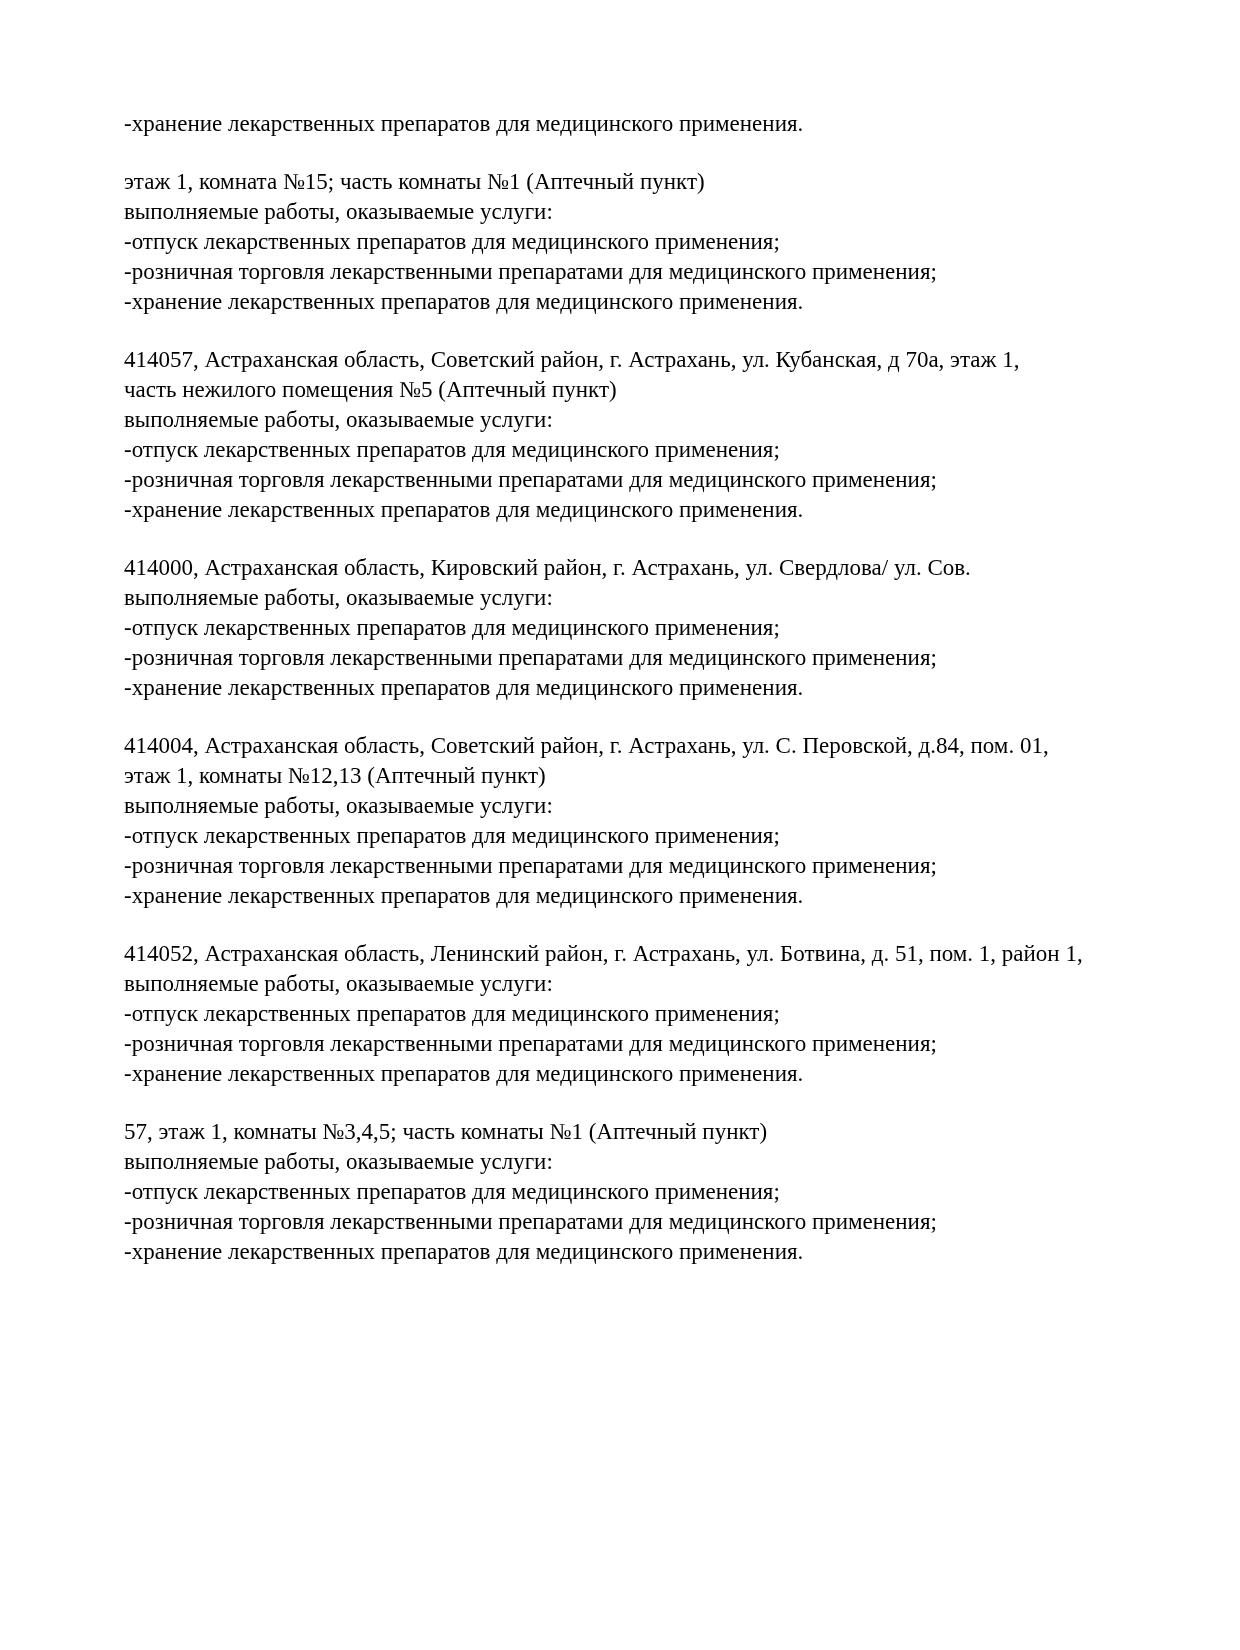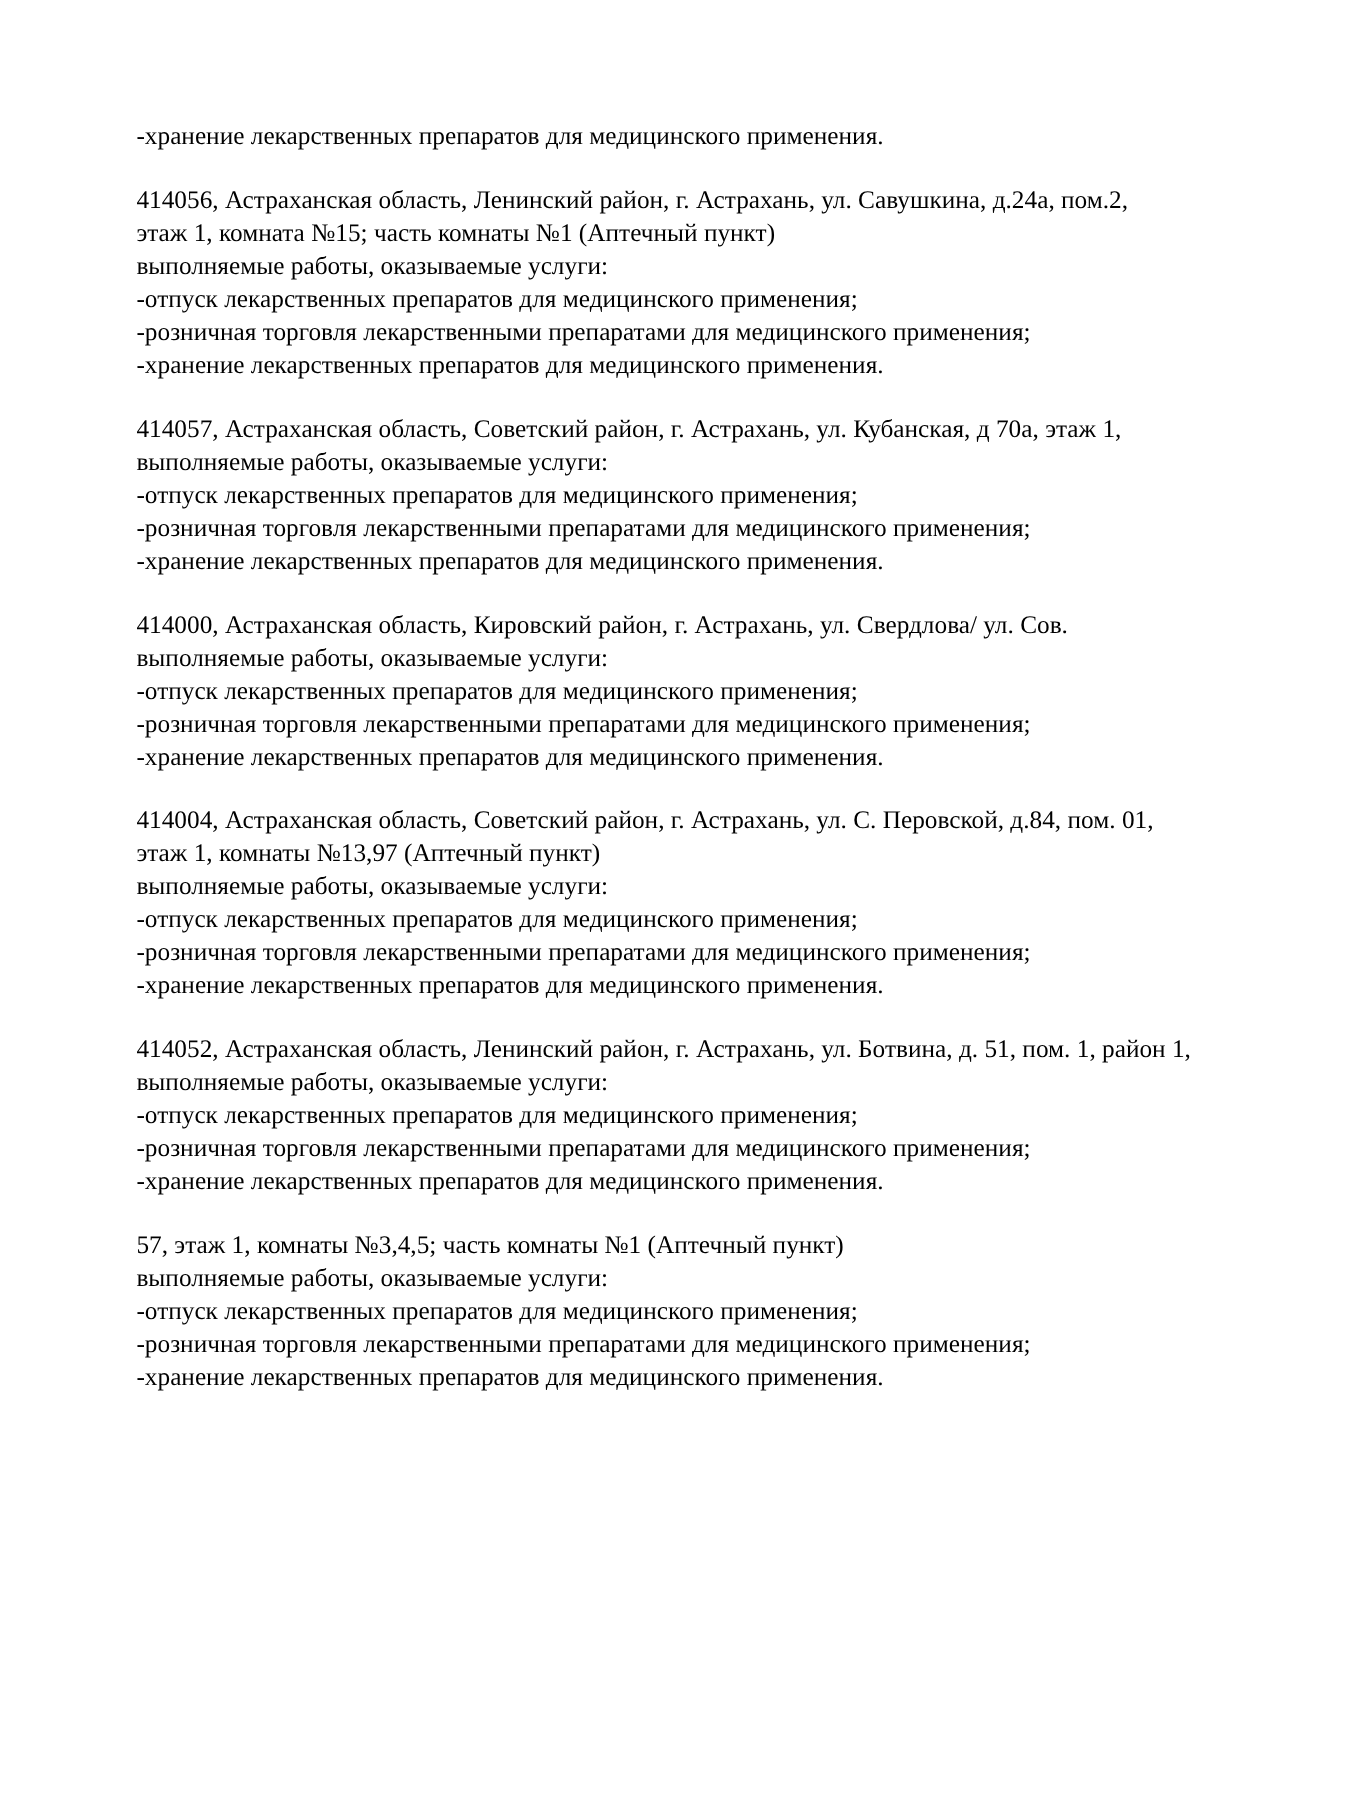--- a/index.html
+++ b/index.html
@@ -34,44 +34,44 @@
     margin: 28px 0 0 0;
   }
 </style>
 </head>
 <body>
 
 <div class="page">
   <p class="line">-хранение лекарственных препаратов для медицинского применения.</p>
   <div id="entries">
       <section class="entry">
-        <p class="line">414056, Астраханская область, Ленинский район, г. Астрахань, ул. Савушкина, д.24а, пом.2,</p>
         <p class="line">этаж 1, комната №15; часть комнаты №1 (Аптечный пункт)</p>
         <p class="line">выполняемые работы, оказываемые услуги:</p>
         <p class="line">-отпуск лекарственных препаратов для медицинского применения;</p>
         <p class="line">-розничная торговля лекарственными препаратами для медицинского применения;</p>
         <p class="line">-хранение лекарственных препаратов для медицинского применения.</p>
       </section>
       <section class="entry">
         <p class="line">414057, Астраханская область, Советский район, г. Астрахань, ул. Кубанская, д 70а, этаж 1,</p>
+        <p class="line">часть нежилого помещения №5 (Аптечный пункт)</p>
         <p class="line">выполняемые работы, оказываемые услуги:</p>
         <p class="line">-отпуск лекарственных препаратов для медицинского применения;</p>
         <p class="line">-розничная торговля лекарственными препаратами для медицинского применения;</p>
         <p class="line">-хранение лекарственных препаратов для медицинского применения.</p>
       </section>
       <section class="entry">
         <p class="line">414000, Астраханская область, Кировский район, г. Астрахань, ул. Свердлова/ ул. Сов.</p>
         <p class="line">выполняемые работы, оказываемые услуги:</p>
         <p class="line">-отпуск лекарственных препаратов для медицинского применения;</p>
         <p class="line">-розничная торговля лекарственными препаратами для медицинского применения;</p>
         <p class="line">-хранение лекарственных препаратов для медицинского применения.</p>
       </section>
       <section class="entry">
         <p class="line">414004, Астраханская область, Советский район, г. Астрахань, ул. С. Перовской, д.84, пом. 01,</p>
-        <p class="line">этаж 1, комнаты №13,97 (Аптечный пункт)</p>
+        <p class="line">этаж 1, комнаты №12,13 (Аптечный пункт)</p>
         <p class="line">выполняемые работы, оказываемые услуги:</p>
         <p class="line">-отпуск лекарственных препаратов для медицинского применения;</p>
         <p class="line">-розничная торговля лекарственными препаратами для медицинского применения;</p>
         <p class="line">-хранение лекарственных препаратов для медицинского применения.</p>
       </section>
       <section class="entry">
         <p class="line">414052, Астраханская область, Ленинский район, г. Астрахань, ул. Ботвина, д. 51, пом. 1, район 1,</p>
         <p class="line">выполняемые работы, оказываемые услуги:</p>
         <p class="line">-отпуск лекарственных препаратов для медицинского применения;</p>
         <p class="line">-розничная торговля лекарственными препаратами для медицинского применения;</p>

